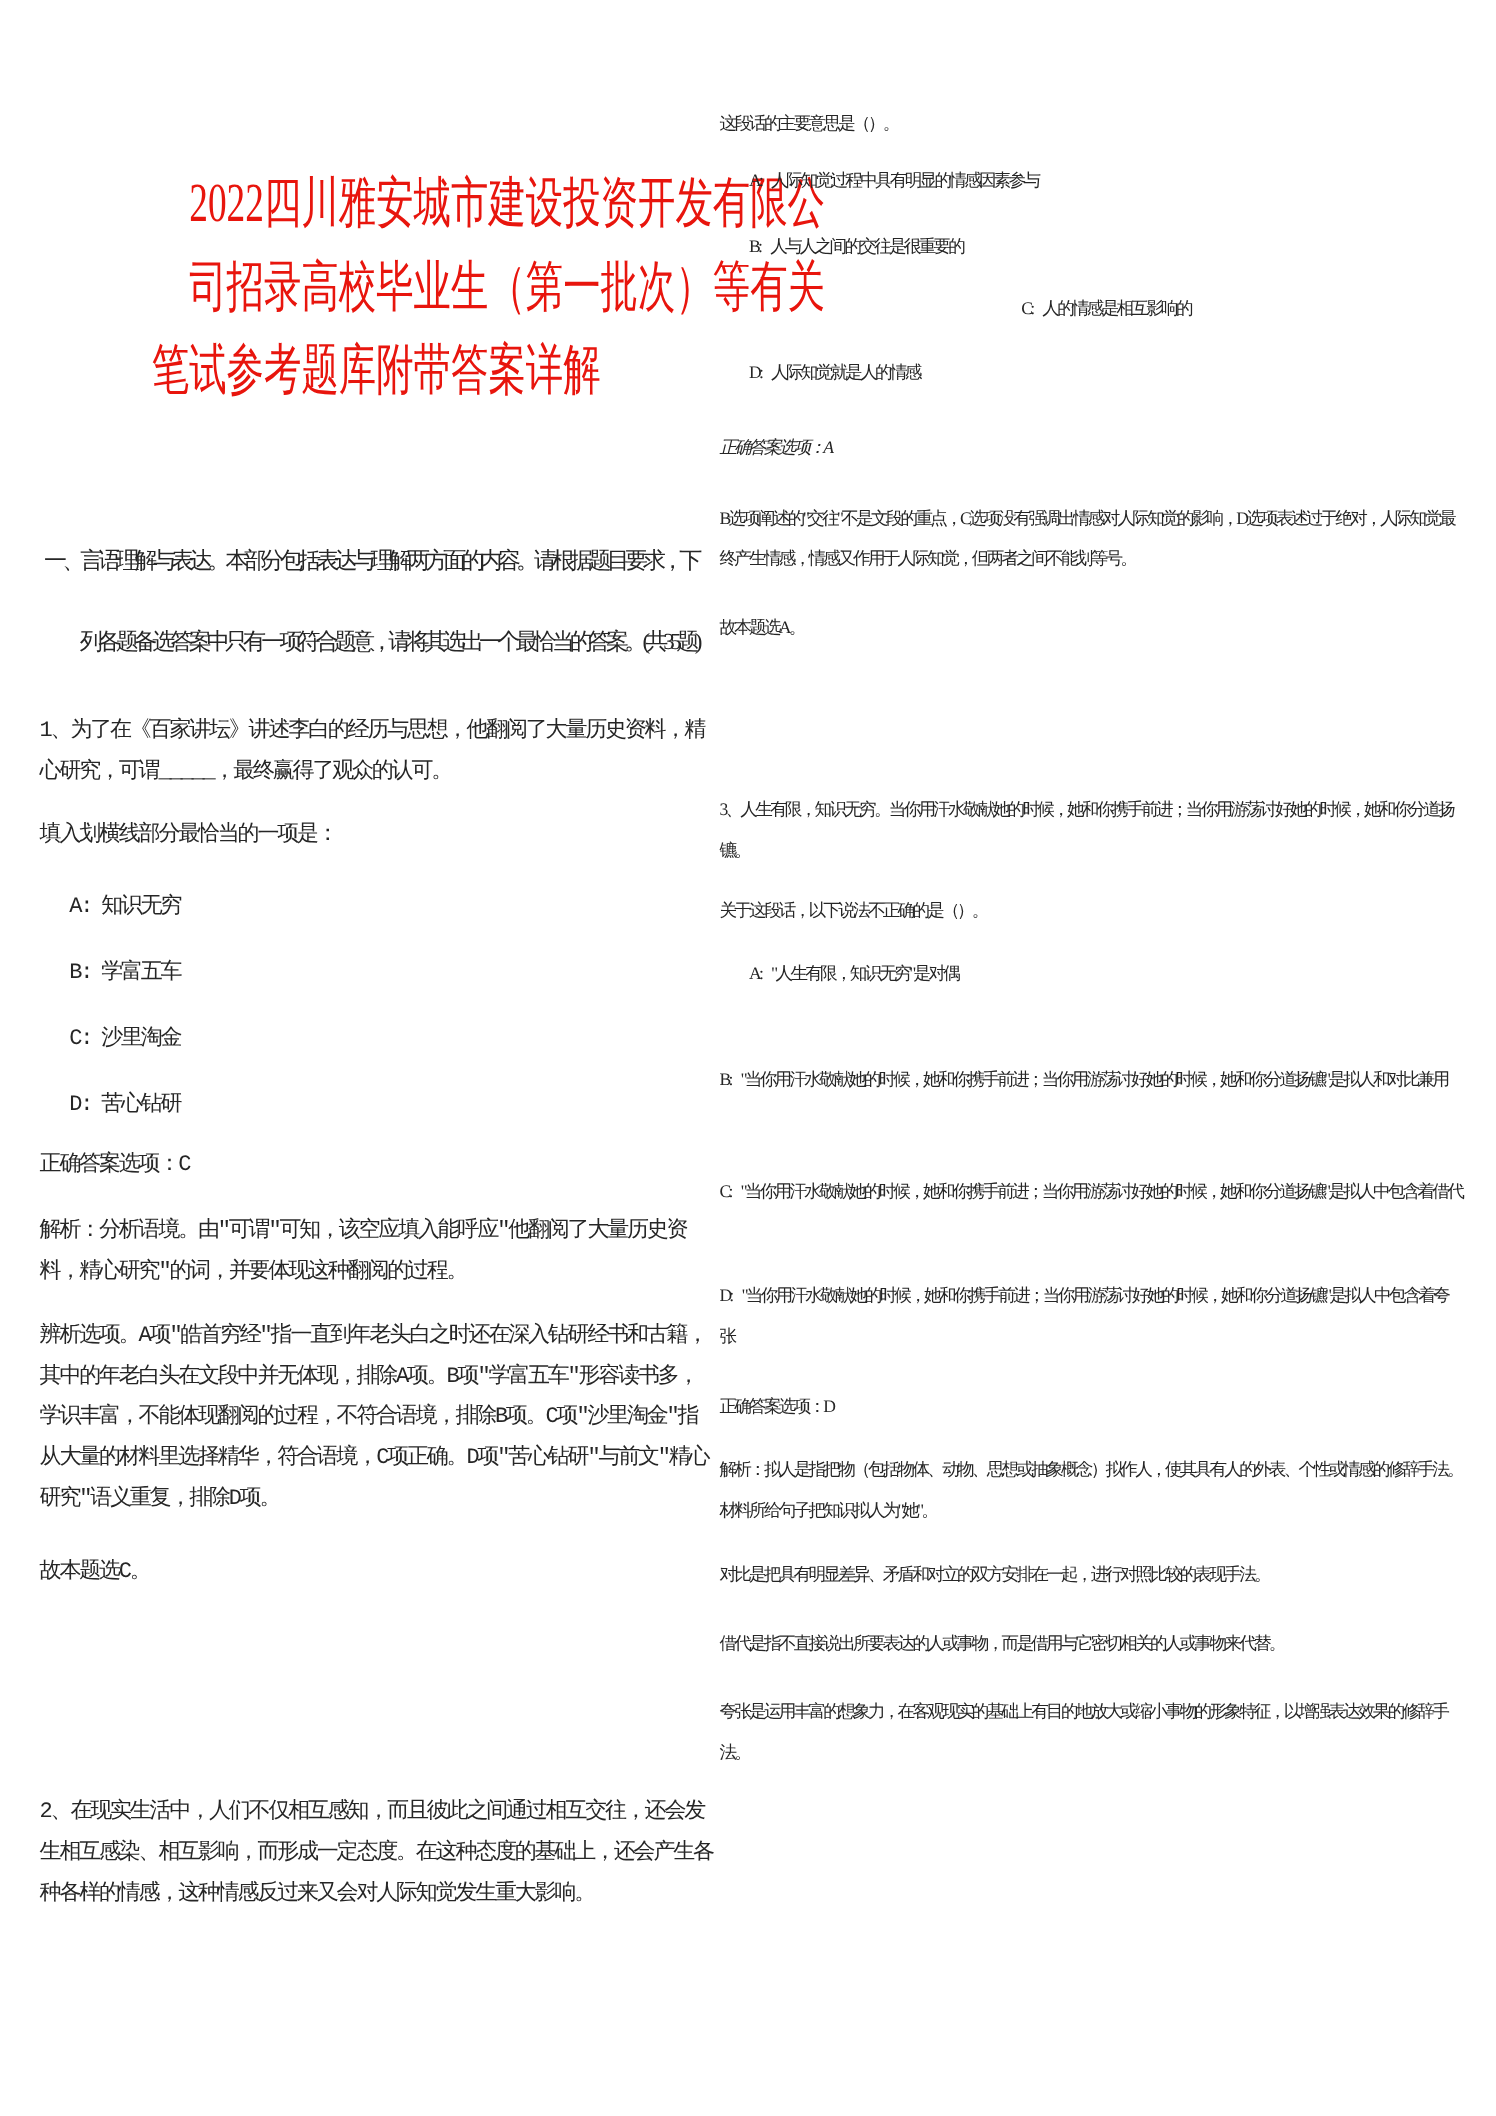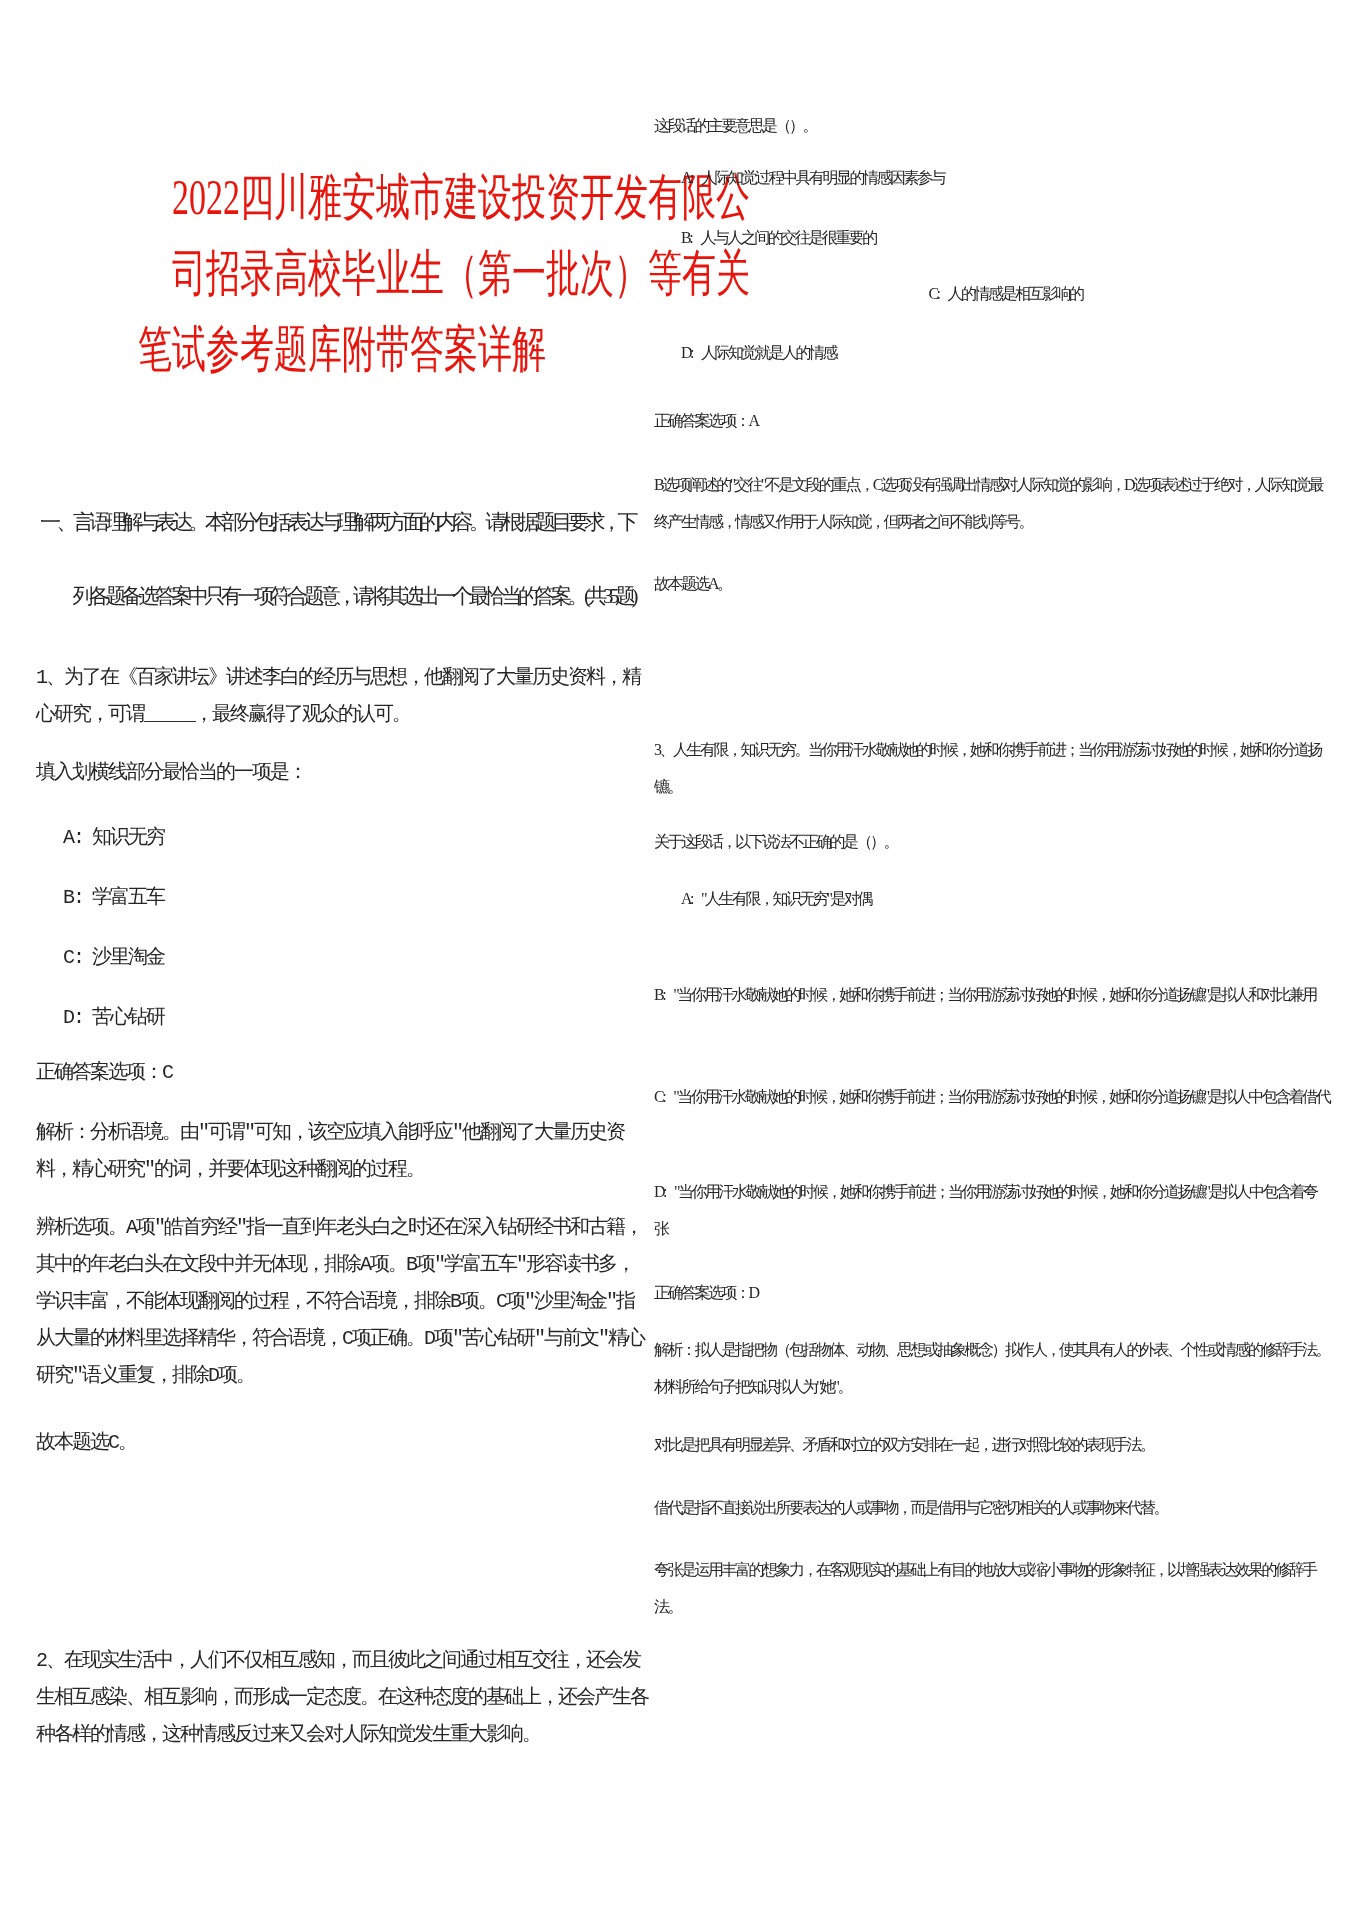--- a/index.html
+++ b/index.html
@@ -4,21 +4,21 @@
 <style>
   html,body{margin:0;padding:0;background:#ffffff;}
   .page{
     position:relative;
     width:1360px;height:1924px;
     background:#ffffff;
     font-family:"Liberation Serif","DejaVu Serif",serif;
     color:#262626;
     overflow:hidden;
   }
-  .col{position:absolute;top:13px;}
+  .col{position:absolute;top:0;}
   .col-left{left:36px;width:612px;}
   .col-right{left:654px;width:676px;}
 
   
   .doc-title{margin:146px 0 0 0;text-align:center;font-weight:normal;}
   .title-line-wrap{height:76px;line-height:76px;}
   .title-line{
     display:inline-block;font-size:50px;white-space:nowrap;
     transform:scaleX(0.68);transform-origin:50% 50%;
   }
@@ -97,21 +97,21 @@
     <div class="rbody indent" style="margin-top:23px;">
       <span class="opt-label">B:</span><span>人与人之间的交往是很重要的</span>
     </div>
     <div class="rbody indent" style="margin-top:19px;text-align:center;">
       <span class="opt-label">C:</span><span>人的情感是相互影响的</span>
     </div>
     <div class="rbody indent" style="margin-top:22px;">
       <span class="opt-label">D:</span><span>人际知觉就是人的情感</span>
     </div>
 
-    <p class="rbody" style="margin-top:31px;">正确答案选项：A</p>
+    <p class="rbody" style="margin-top:31px;font-style:italic;">正确答案选项：A</p>
 
 
     <p class="rbody" style="margin-top:27px;">B选项阐述的"交往"不是文段的重点，C选项没有强调出情感对人际知觉的影响，D选项表述过于绝对，人际知觉最终产生情感，情感又作用于人际知觉，但两者之间不能划等号。</p>
 
     <p class="rbody" style="margin-top:25px;">故本题选A。</p>
 
     <p class="rbody" style="margin-top:129px;">3、人生有限，知识无穷。当你用汗水敬献她的时候，她和你携手前进；当你用游荡讨好她的时候，她和你分道扬镳。</p>
 
     <p class="rbody" style="margin-top:18px;">关于这段话，以下说法不正确的是（）。</p>
 

